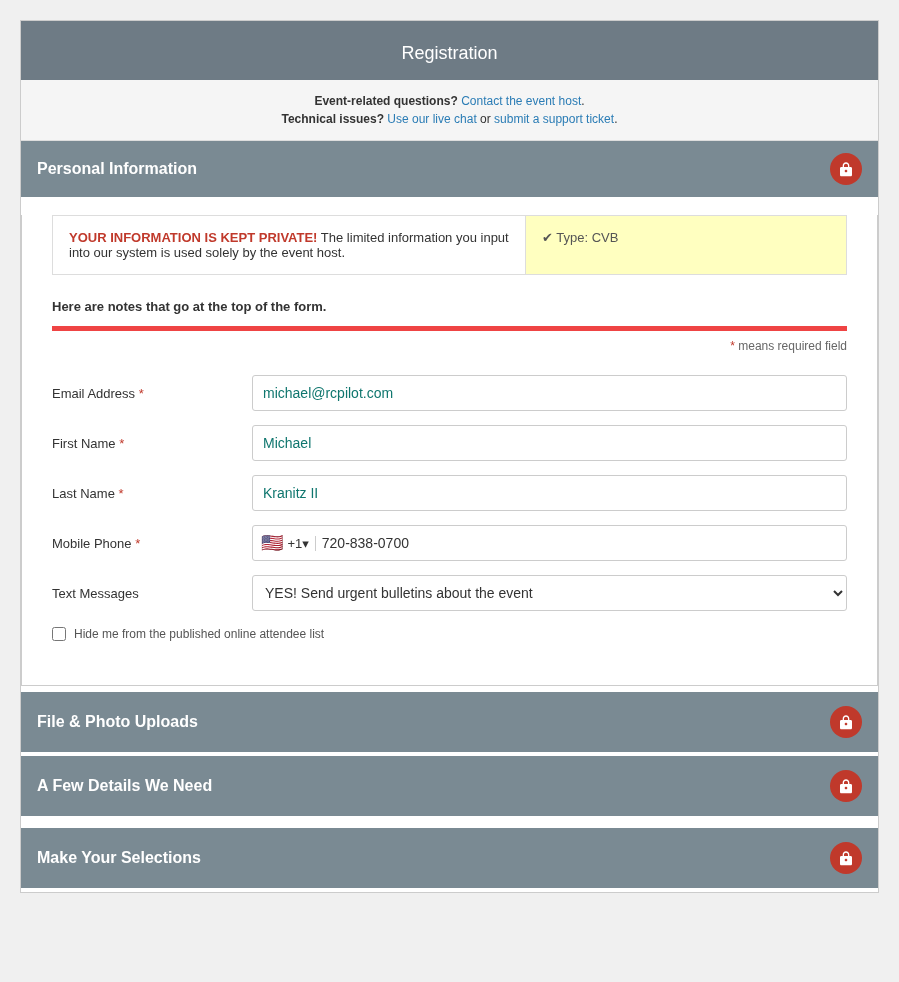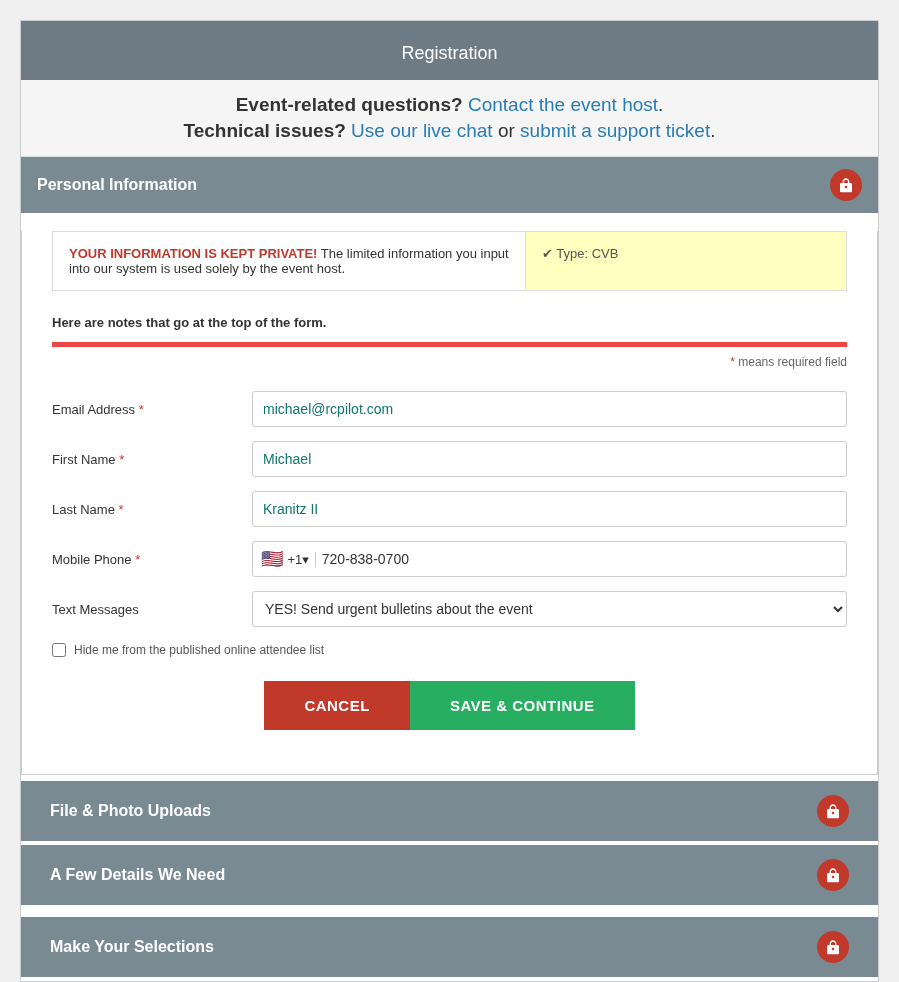--- a/index.html
+++ b/index.html
@@ -31,21 +31,21 @@
       font-size: 18px;
       font-weight: normal;
       margin-top: 4px;
     }
     
     .info-bar {
       background: #f5f5f5;
       border-bottom: 1px solid #ddd;
       text-align: center;
       padding: 14px 20px;
-      font-size: 19px;
+      font-size: 12px;
       color: #333;
     }
     .info-bar p { margin-bottom: 4px; }
     .info-bar p:last-child { margin-bottom: 0; }
     .link-blue { color: #2a7cb5; text-decoration: none; }
     
     .section-header {
       background: #7a8a93;
       color: #fff;
       padding: 12px 16px;
@@ -219,21 +219,21 @@
       padding: 16px 40px;
       font-size: 15px;
       font-weight: bold;
       cursor: pointer;
       letter-spacing: 0.5px;
     }
     
     .collapsed-section {
       background: #7a8a93;
       color: #fff;
-      padding: 14px 29px;
+      padding: 14px 16px;
       display: flex;
       align-items: center;
       justify-content: space-between;
       margin-bottom: 4px;
       cursor: pointer;
     }
     .collapsed-section-title {
       font-size: 16px;
       font-weight: bold;
     }
@@ -336,24 +336,20 @@
         <option>YES! Send urgent bulletins about the event</option>
         <option>NO! Do not send me text messages</option>
       </select>
     </div>
 
     <div class="checkbox-row">
       <input type="checkbox" id="hideCheckbox" style="">
       <label for="hideCheckbox">Hide me from the published online attendee list</label>
     </div>
 
-    <div class="button-row">
-      <button class="btn-cancel">CANCEL</button>
-      <button class="btn-save">SAVE &amp; CONTINUE</button>
-    </div>
 
   </div>
 
   <div class="section-wrapper">
     <div class="collapsed-section">
       <span class="collapsed-section-title">File &amp; Photo Uploads</span>
       <div class="lock-icon">
         <svg width="16" height="16" viewBox="0 0 24 24" fill="white">
           <path d="M12 2C9.24 2 7 4.24 7 7v2H5c-1.1 0-2 .9-2 2v10c0 1.1.9 2 2 2h14c1.1 0 2-.9 2-2V11c0-1.1-.9-2-2-2h-2V7c0-2.76-2.24-5-5-5zm0 2c1.66 0 3 1.34 3 3v2H9V7c0-1.66 1.34-3 3-3zm0 9c1.1 0 2 .9 2 2s-.9 2-2 2-2-.9-2-2 .9-2 2-2z"></path>
         </svg>

